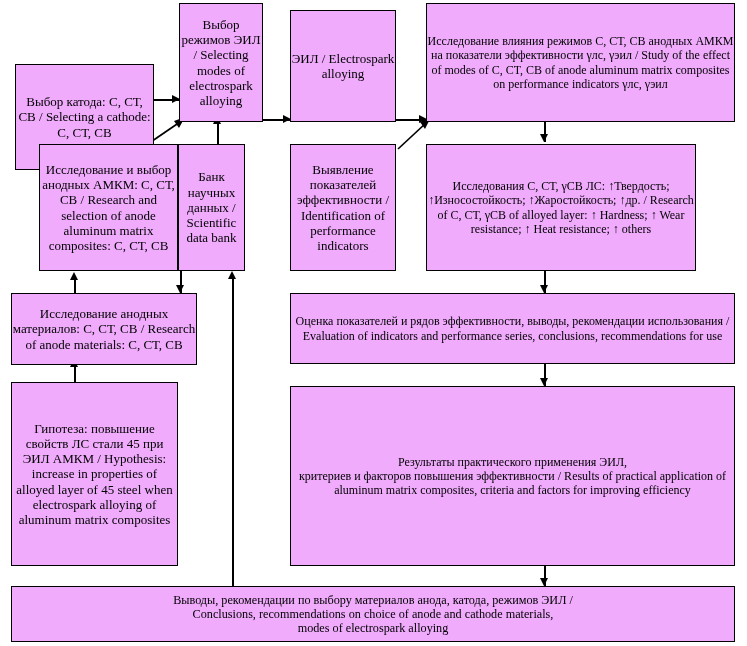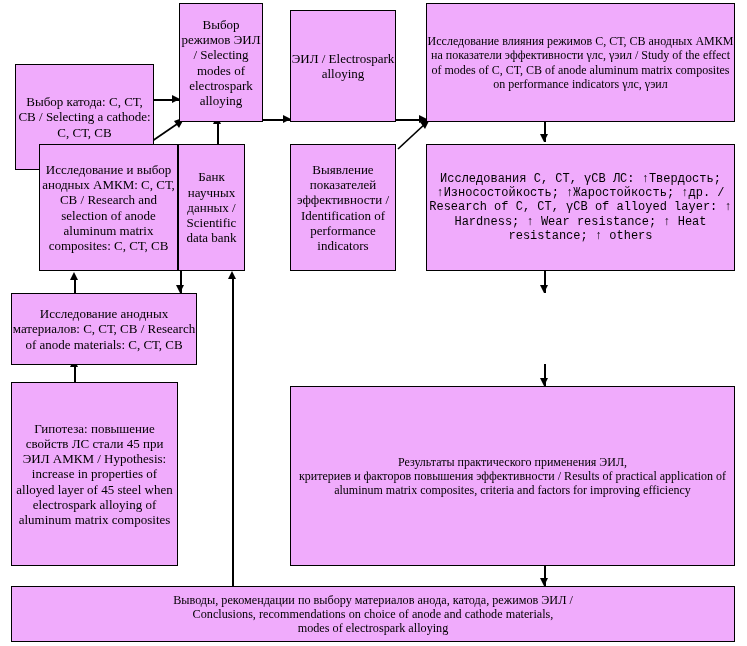--- a/index.html
+++ b/index.html
@@ -151,32 +151,35 @@
   </div>
 
   <div class="box fs13" style="left:178px; top:144px; width:67px; height:127px;">
     <span class="txt">Банк научных данных / Scientific data bank</span>
   </div>
 
   <div class="box fs13" style="left:290px; top:144px; width:106px; height:127px;">
     <span class="txt">Выявление показателей эффективности / Identification of performance indicators</span>
   </div>
 
-  <div class="box fs125" style="left:426px; top:144px; width:309px; height:127px;font-family:Liberation Mono, monospace;">
+  <div class="box fs125" style="left:426px; top:144px; width:270px; height:127px;">
     <span class="txt">Исследования С, СТ, γСВ ЛС: ↑Твердость; ↑Износостойкость; ↑Жаростойкость; ↑др. / Research of С, СТ, γСВ of alloyed layer: ↑ Hardness; ↑ Wear resistance; ↑ Heat resistance; ↑ others</span>
   </div>
 
   <div class="box fs13" style="left:11px; top:293px; width:186px; height:72px;">
     <span class="txt">Исследование анодных материалов: С, СТ, СВ / Research of anode materials: С, СТ, СВ</span>
   </div>
 
   <div class="box fs13" style="left:11px; top:382px; width:167px; height:184px;justify-content:center;">
     <span class="txt">Гипотеза: повышение свойств ЛС стали 45 при ЭИЛ АМКМ / Hypothesis: increase in properties of alloyed layer of 45 steel when electrospark alloying of aluminum matrix composites</span>
   </div>
 
+  <div class="box fs125" style="left:290px; top:293px; width:445px; height:71px;">
+    <span class="txt">Оценка показателей и рядов эффективности, выводы, рекомендации использования / Evaluation of indicators and performance series, conclusions, recommendations for use</span>
+  </div>
 
   <div class="box fs125" style="left:290px; top:386px; width:445px; height:180px;">
     <span class="txt">Результаты практического применения ЭИЛ,
 критериев и факторов повышения эффективности / Results of practical application of aluminum matrix composites, criteria and factors for improving efficiency</span>
   </div>
 
   <div class="box fs12" style="left:11px; top:586px; width:724px; height:56px;">
     <span class="txt">Выводы, рекомендации по выбору материалов анода, катода, режимов ЭИЛ /
 Conclusions, recommendations on choice of anode and cathode materials,
 modes of  electrospark alloying</span>

